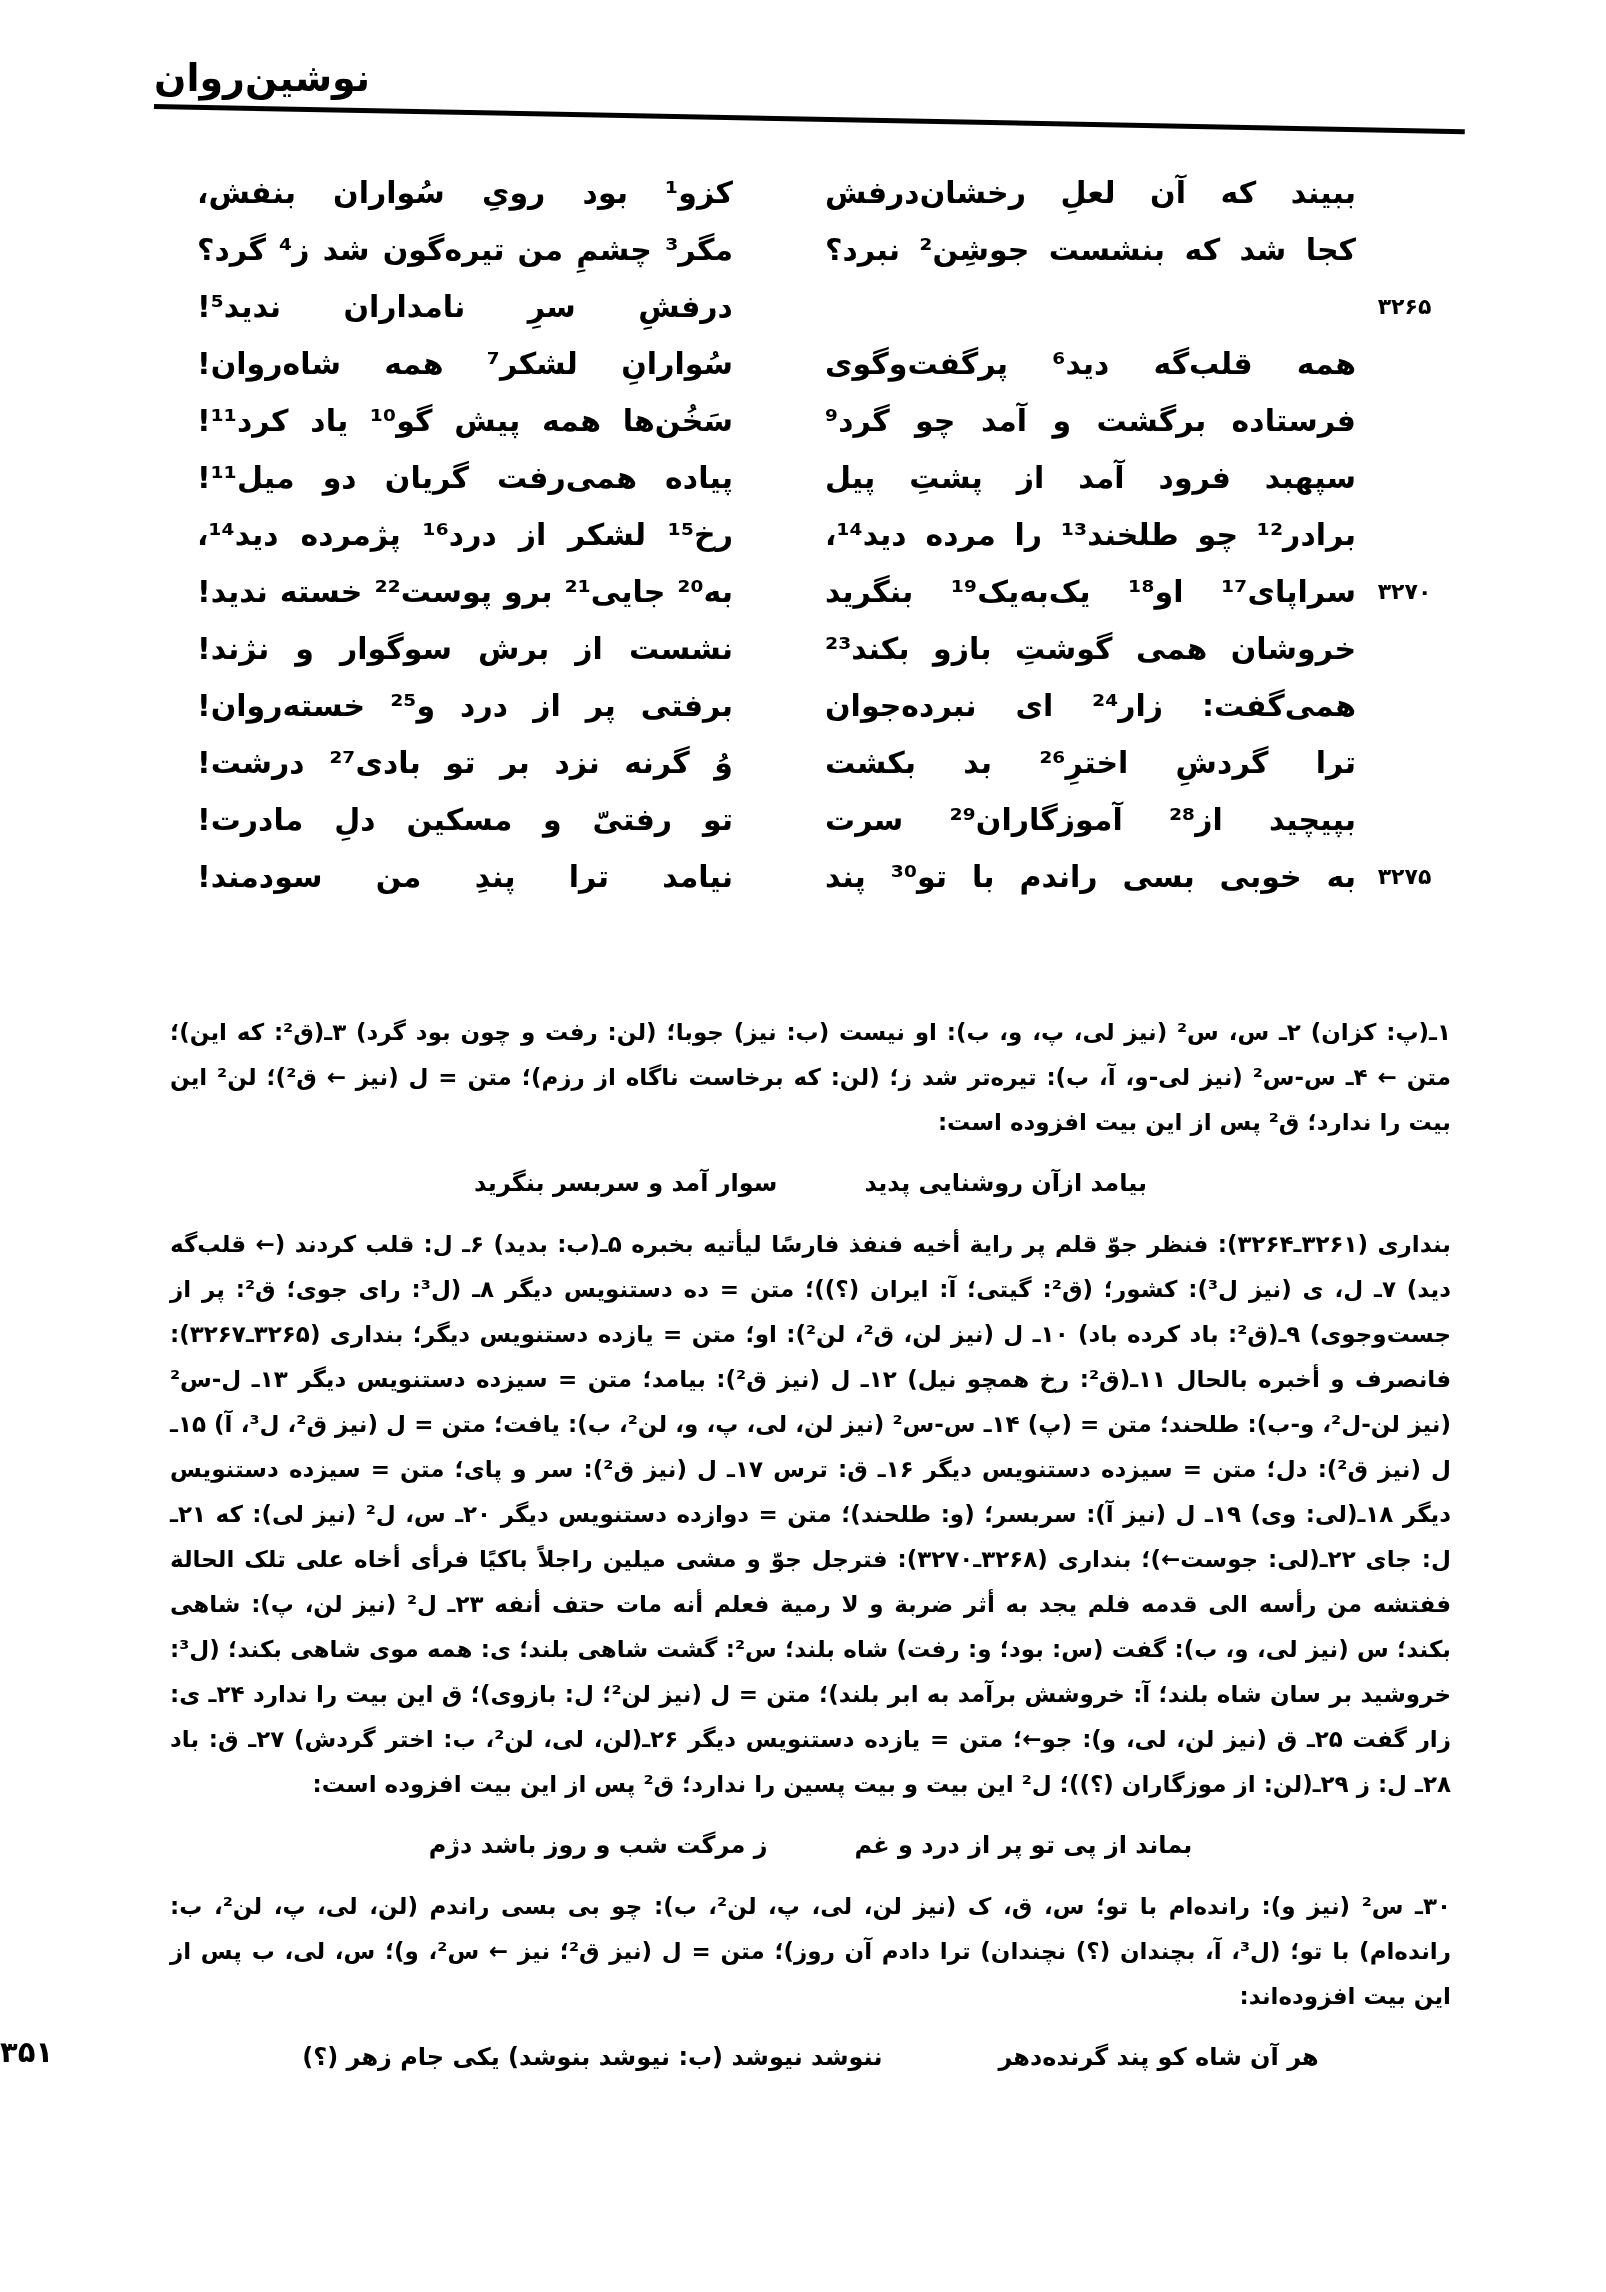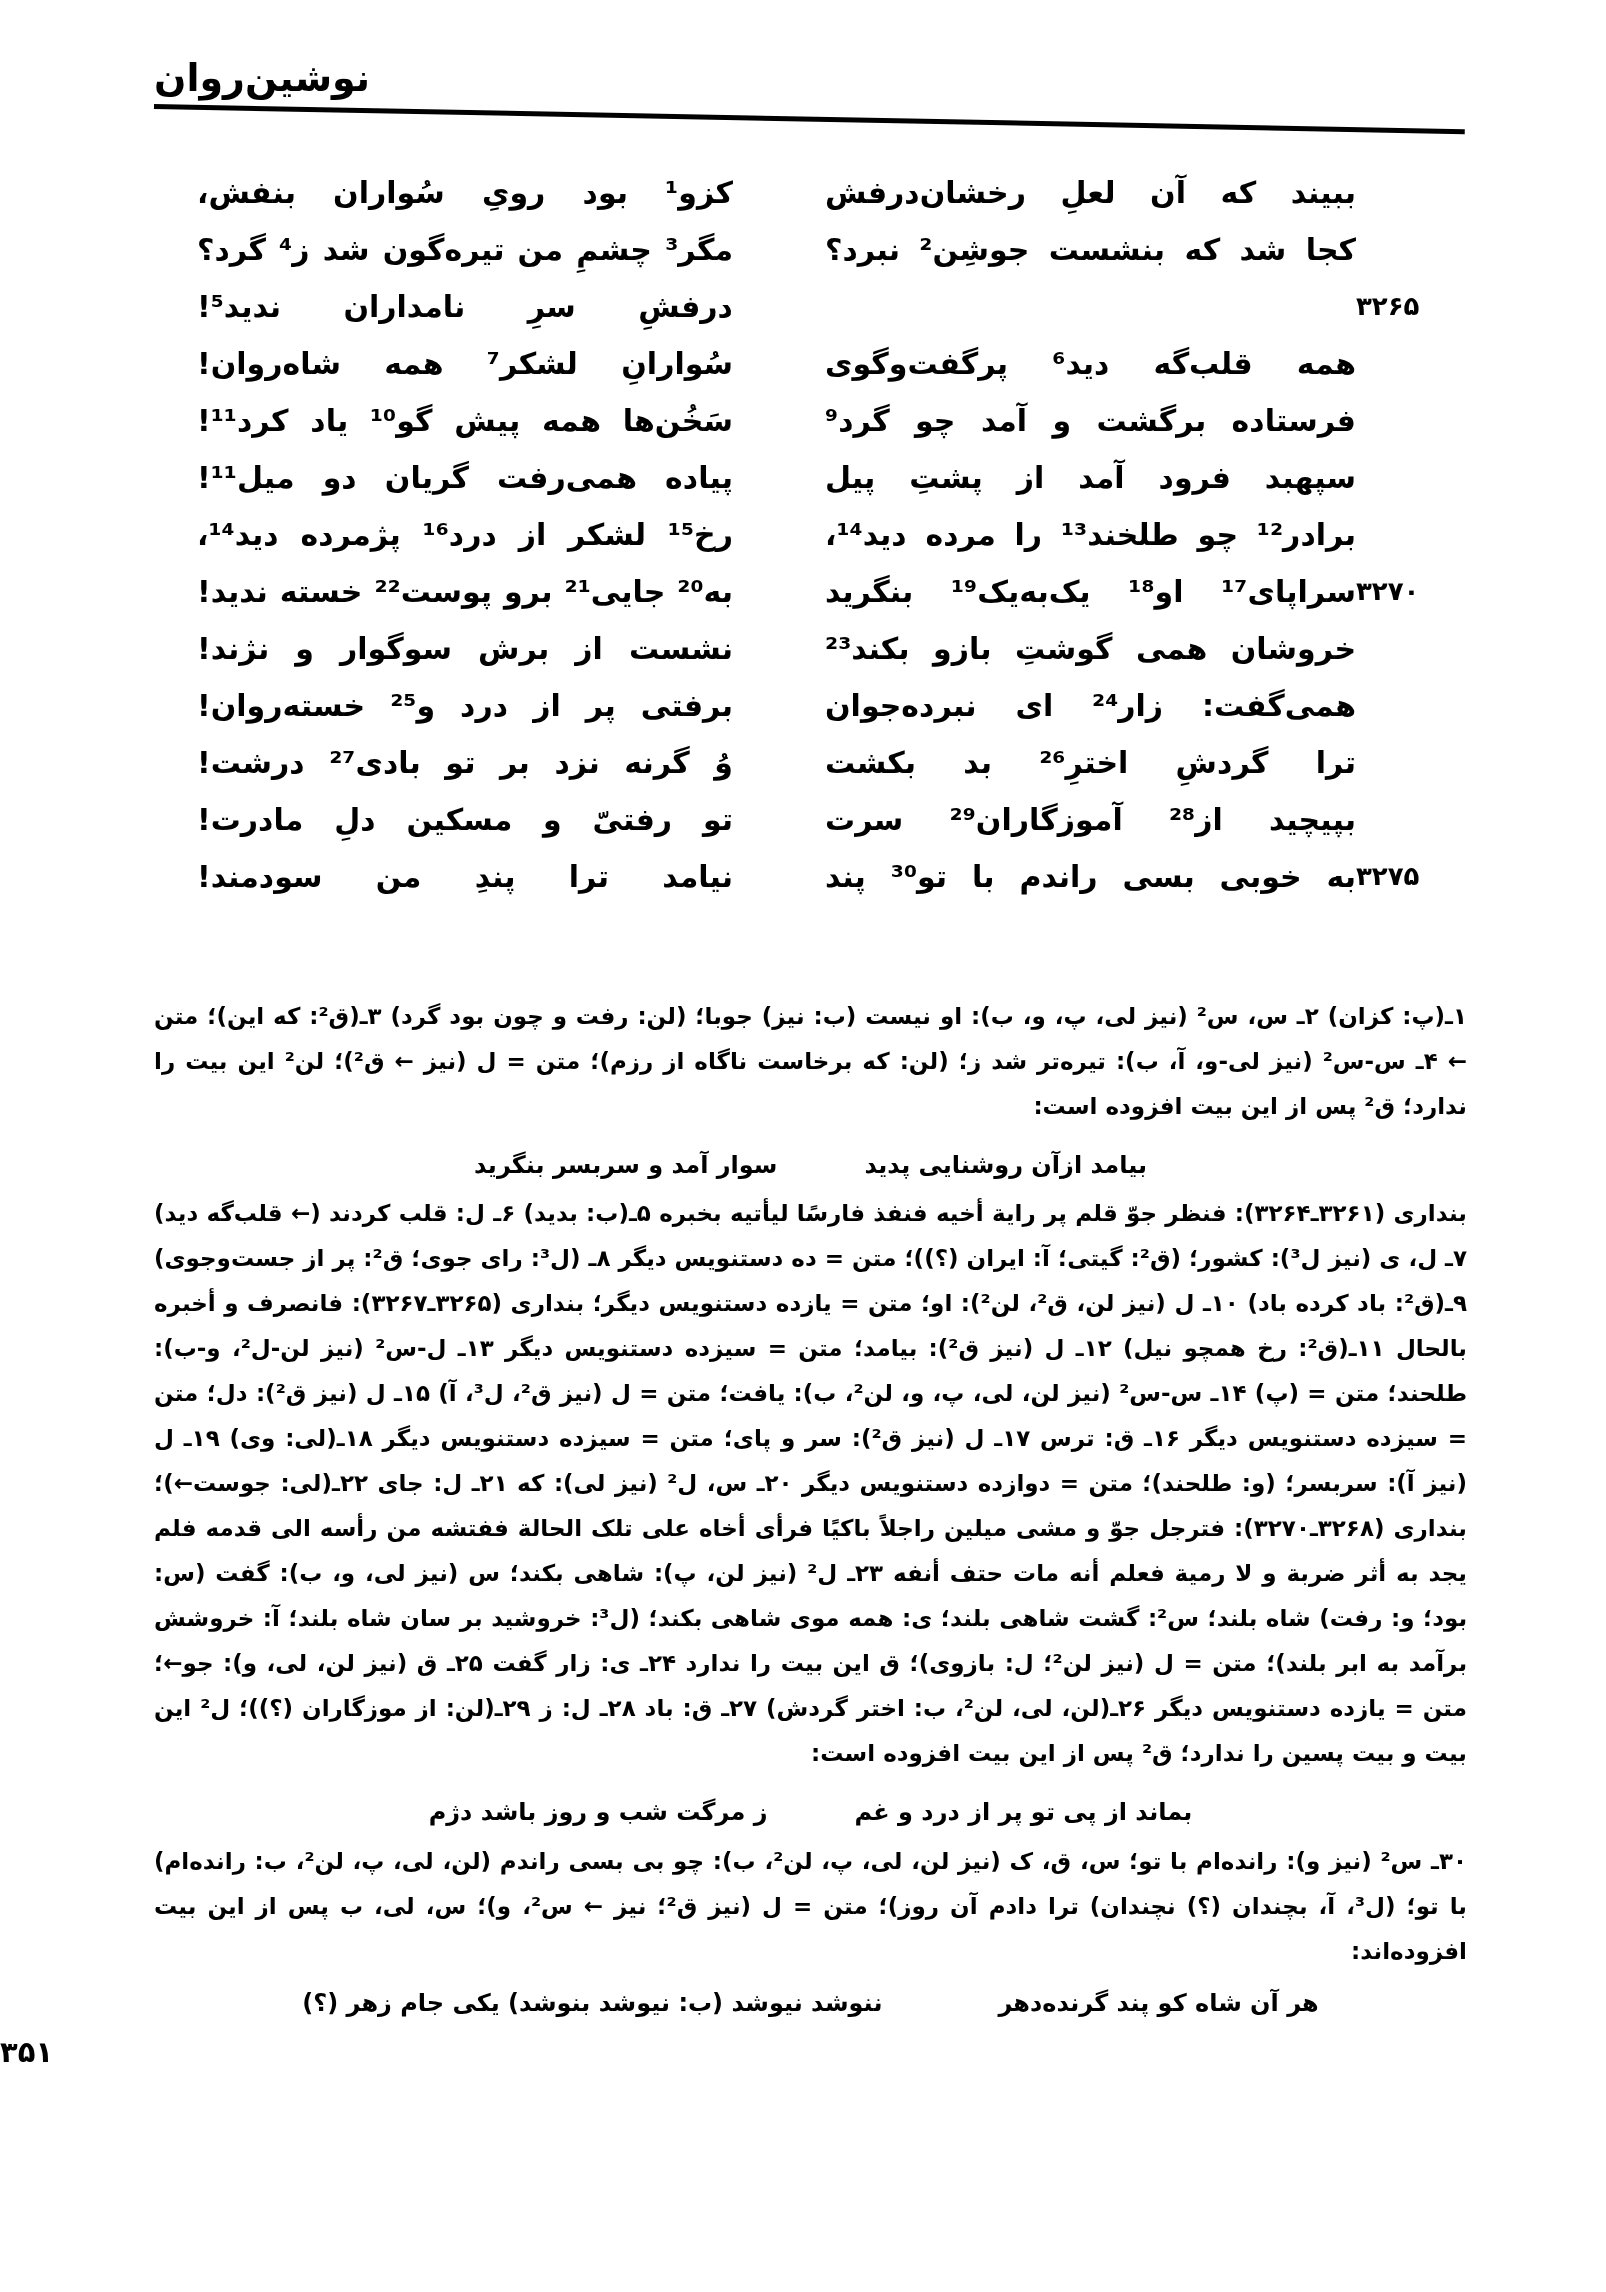--- a/index.html
+++ b/index.html
@@ -14,37 +14,37 @@
   .head-rule {
     position: absolute; left: 154px; top: 104px; width: 1311px; height: 4.8px;
     background: #000; transform: rotate(1.1deg); transform-origin: left center;
   }
   .poem { position: absolute; left: 0; top: 164px; width: 1607px; }
   .bayt {
     position: relative; height: 57px; direction: rtl;
     font-size: 30px; font-weight: bold; line-height: 57px;
   }
   .bayt .line-no {
-    position: absolute; right: 174px; width: 77px; text-align: left;
-    direction: rtl; font-size: 26px;
+    position: absolute; right: 164px; width: 77px; text-align: center;
+    direction: rtl; font-size: 22px;
   }
   .bayt .hemi-1 {
     position: absolute; right: 251px; width: 531px; text-align: justify;
     text-align-last: justify; white-space: nowrap; overflow: visible;
   }
   .bayt .hemi-2 {
     position: absolute; right: 874px; width: 536px; text-align: justify;
     text-align-last: justify; white-space: nowrap;
   }
   .footnotes {
     position: absolute; left: 154px; top: 994px; width: 1313px;
     direction: rtl; font-size: 23px; font-weight: bold; line-height: 45px;
     text-align: justify;
   }
-  .fn-para { margin: 0; }
+  .fn-para { margin: 16px; }
   .fn-verse {
     display: flex; justify-content: center; gap: 87px; direction: rtl;
     font-size: 24px; font-weight: bold; margin: 13.5px 0 3.9px 0;
   }
   .fn-verse.last { gap: 116px; margin-top: 7.7px; }
   .page-number {
     position: absolute; left: 0; width: 1607px; top: 2035px; text-align: left;
     font-size: 29px; font-weight: bold; direction: rtl;
   }
 </style>

